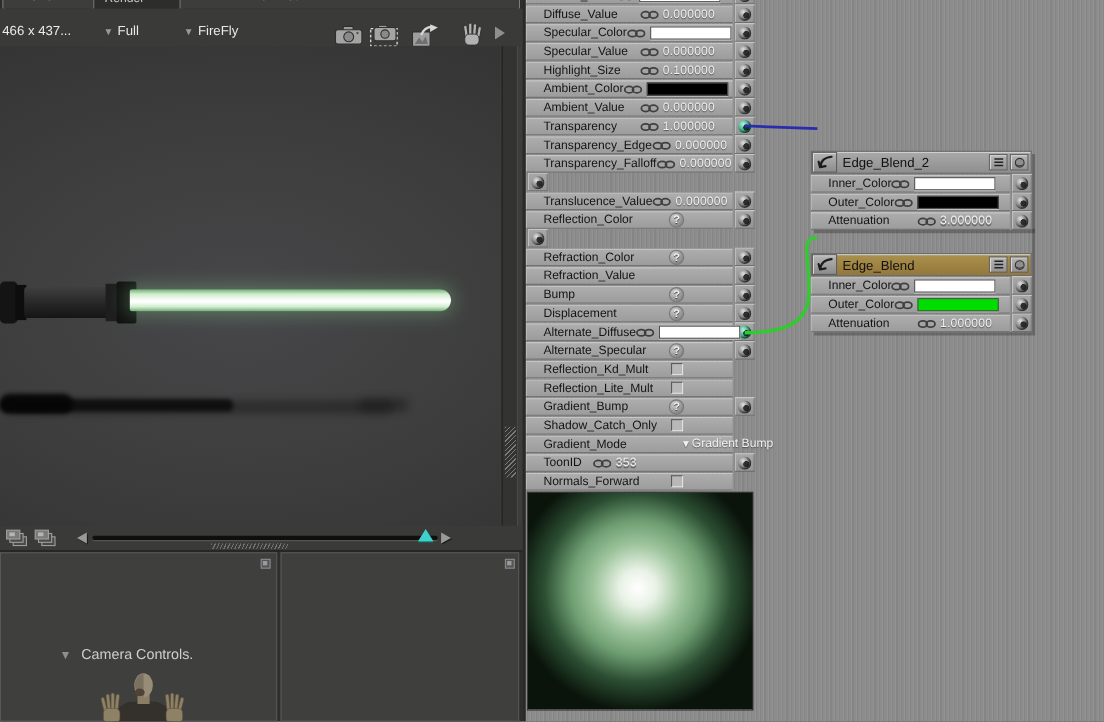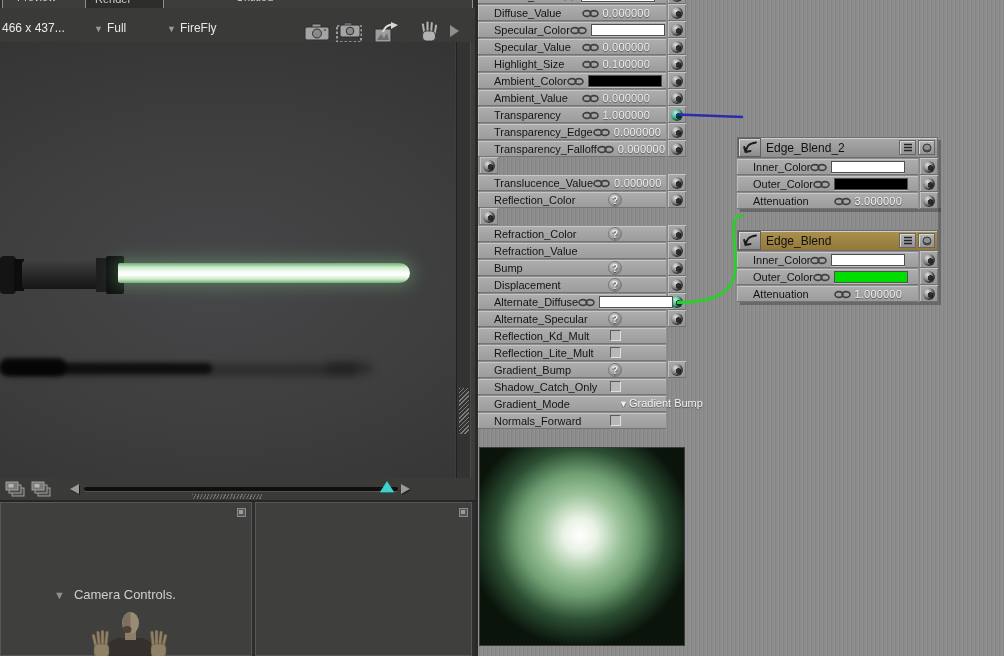--- a/index.html
+++ b/index.html
@@ -543,20 +543,37 @@
           </div>
         </div>
         <div class="param-row">
           <div class="row-bar">
             <span class="p-label">Gradient_Mode</span>
             <span class="dropdown"><span class="dd-arrow">▼</span><span class="dd-val">Gradient Bump</span></span>
           </div>
         </div>
         <div class="param-row">
           <div class="row-bar">
+            <span class="p-label">ToonID</span>
+            <span class="ctrl ctrl-left">
+              <span class="chain">
+                <svg width="17" height="9" viewBox="0 0 17 9">
+                  <ellipse cx="5" cy="4.5" rx="4" ry="2.9" fill="none" stroke="#3f3f3f" stroke-width="1.6"></ellipse>
+                  <ellipse cx="12" cy="4.5" rx="4" ry="2.9" fill="none" stroke="#3f3f3f" stroke-width="1.6"></ellipse>
+                </svg>
+              </span>
+              <span class="val">353</span>
+            </span>
+          </div>
+          <span class="socket-cell">
+            <span class="socket"></span>
+          </span>
+        </div>
+        <div class="param-row">
+          <div class="row-bar">
             <span class="p-label">Normals_Forward</span>
             <span class="checkbox"></span>
           </div>
         </div>
       </div>
 
     <div class="grad-preview" style="background: radial-gradient(118px at 49% 44%, rgb(255, 255, 255) 0%, rgb(233, 242, 230) 14%, rgb(157, 196, 156) 34%, rgb(111, 158, 114) 52%, rgb(44, 79, 51) 72%, rgb(10, 20, 11) 95%);"></div>
 
     <svg class="wires">
       <path d="M199,114.5 L265,117" fill="none" stroke-width="2.5" stroke="#2b2bae"></path>

